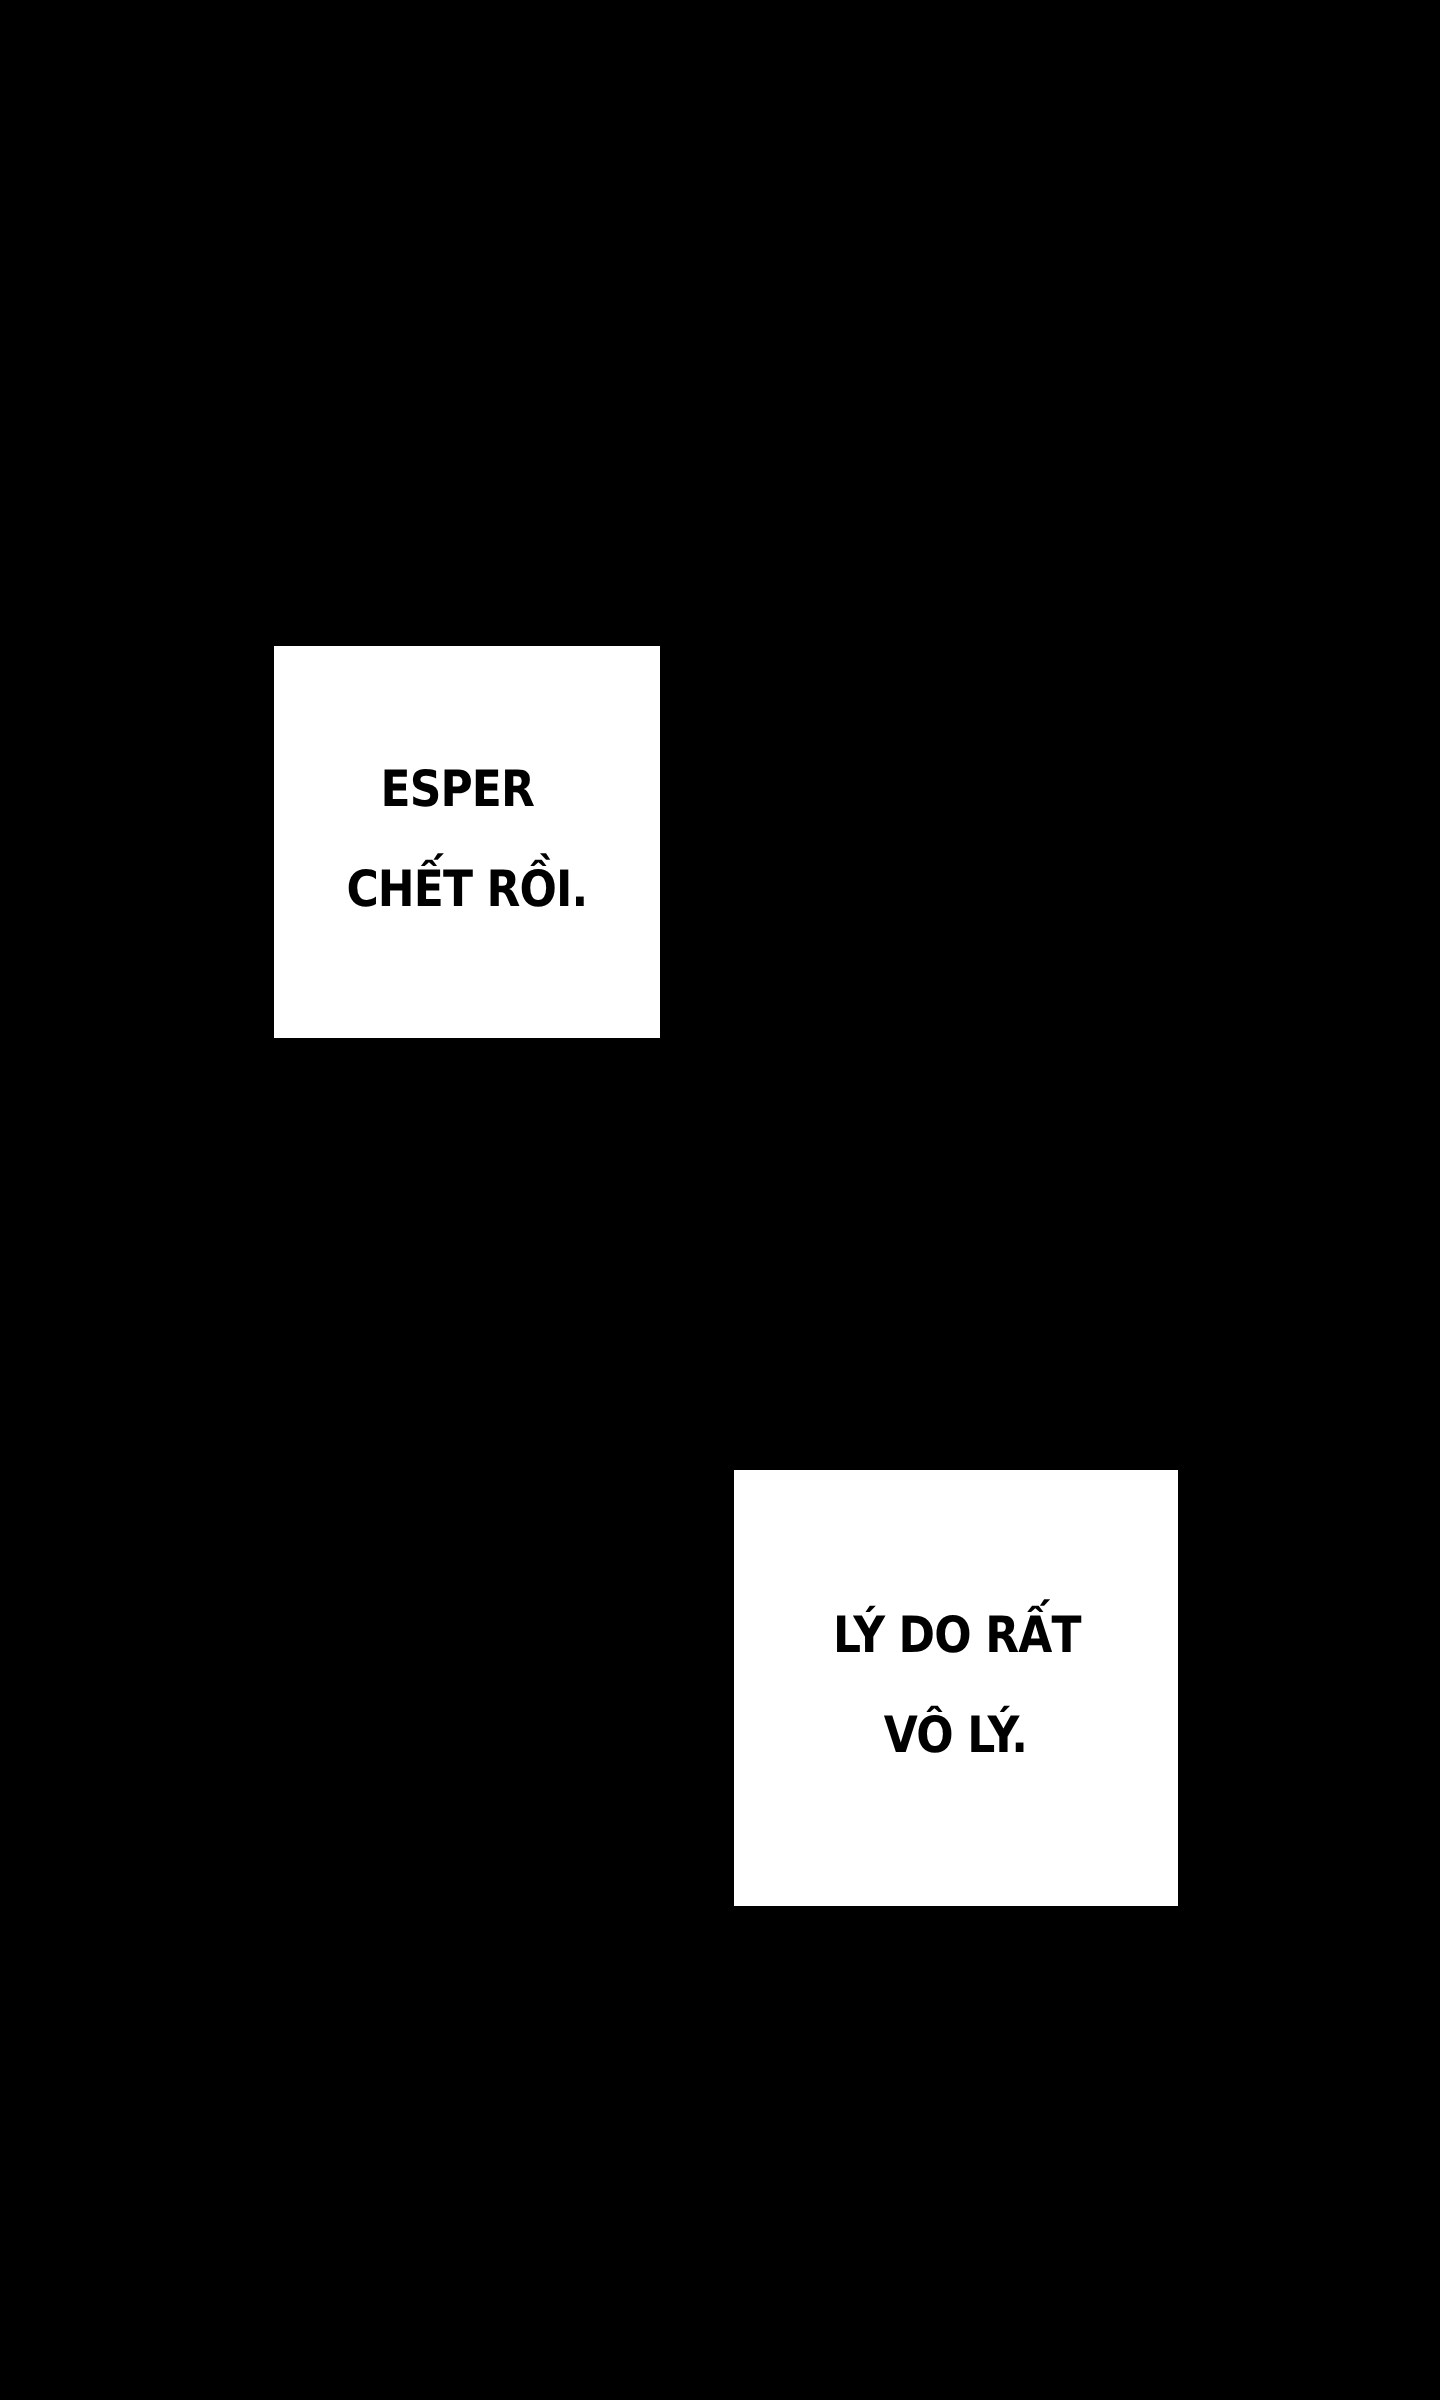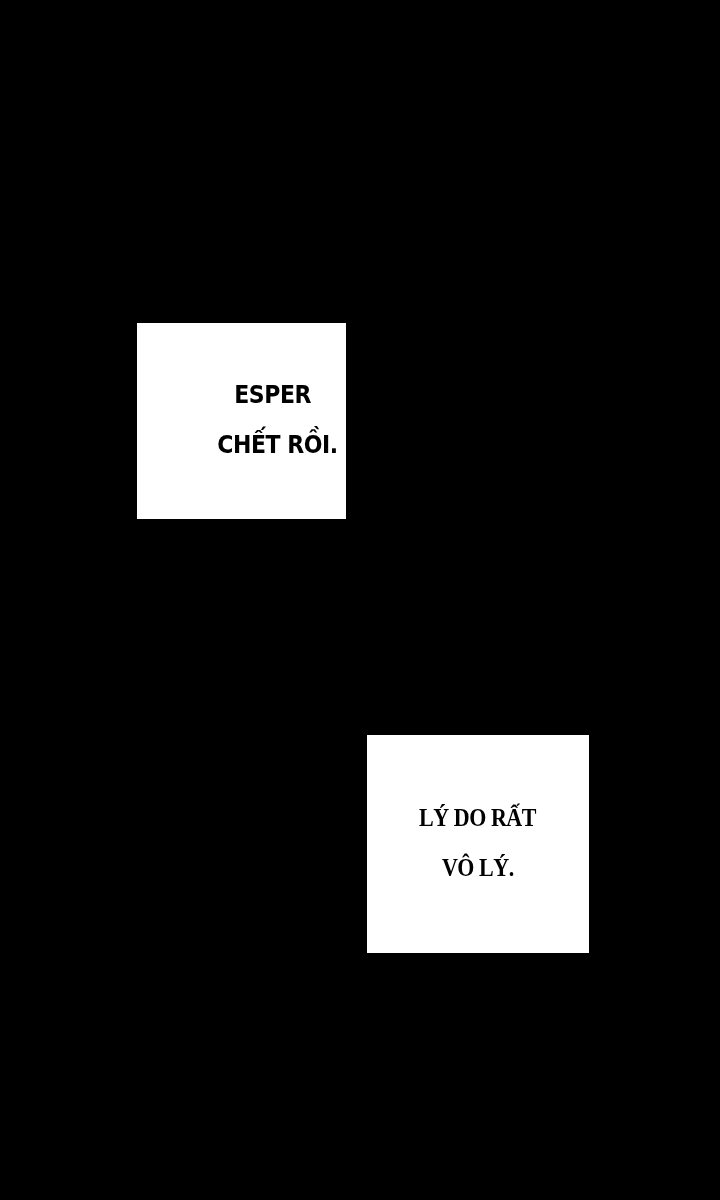--- a/index.html
+++ b/index.html
@@ -24,43 +24,42 @@
       background: #ffffff;
       display: flex;
       flex-direction: column;
       align-items: center;
       justify-content: center;
       box-sizing: border-box;
     }
     .caption-box.box1 {
       left: 137px;
       top: 323px;
-      width: 209px;
+      width: 193px;
       height: 196px;
-      align-items: flex-end;
     }
     .caption-box.box2 {
       left: 367px;
       top: 735px;
       width: 222px;
       height: 218px;
     }
     .caption-line {
       color: #000000;
       font-weight: bold;
       font-size: 25px;
       line-height: 50px;
       letter-spacing: -0.5px;
       white-space: nowrap;
       text-align: center;
       transform: scaleX(0.88);
     }
     .box1 .line-0 { margin-left: -10px; }
     .box1 .caption-inner { margin-top: -2px; }
-    .box2 .caption-inner { margin-top: -2px; font-family: Liberation Serif, serif; }
+    .box2 .caption-inner { margin-top: -2px; }
     .caption-inner {
       display: flex;
       flex-direction: column;
       align-items: center;
     }
   </style>
 </head>
 <body>
 
 <div class="panel">

